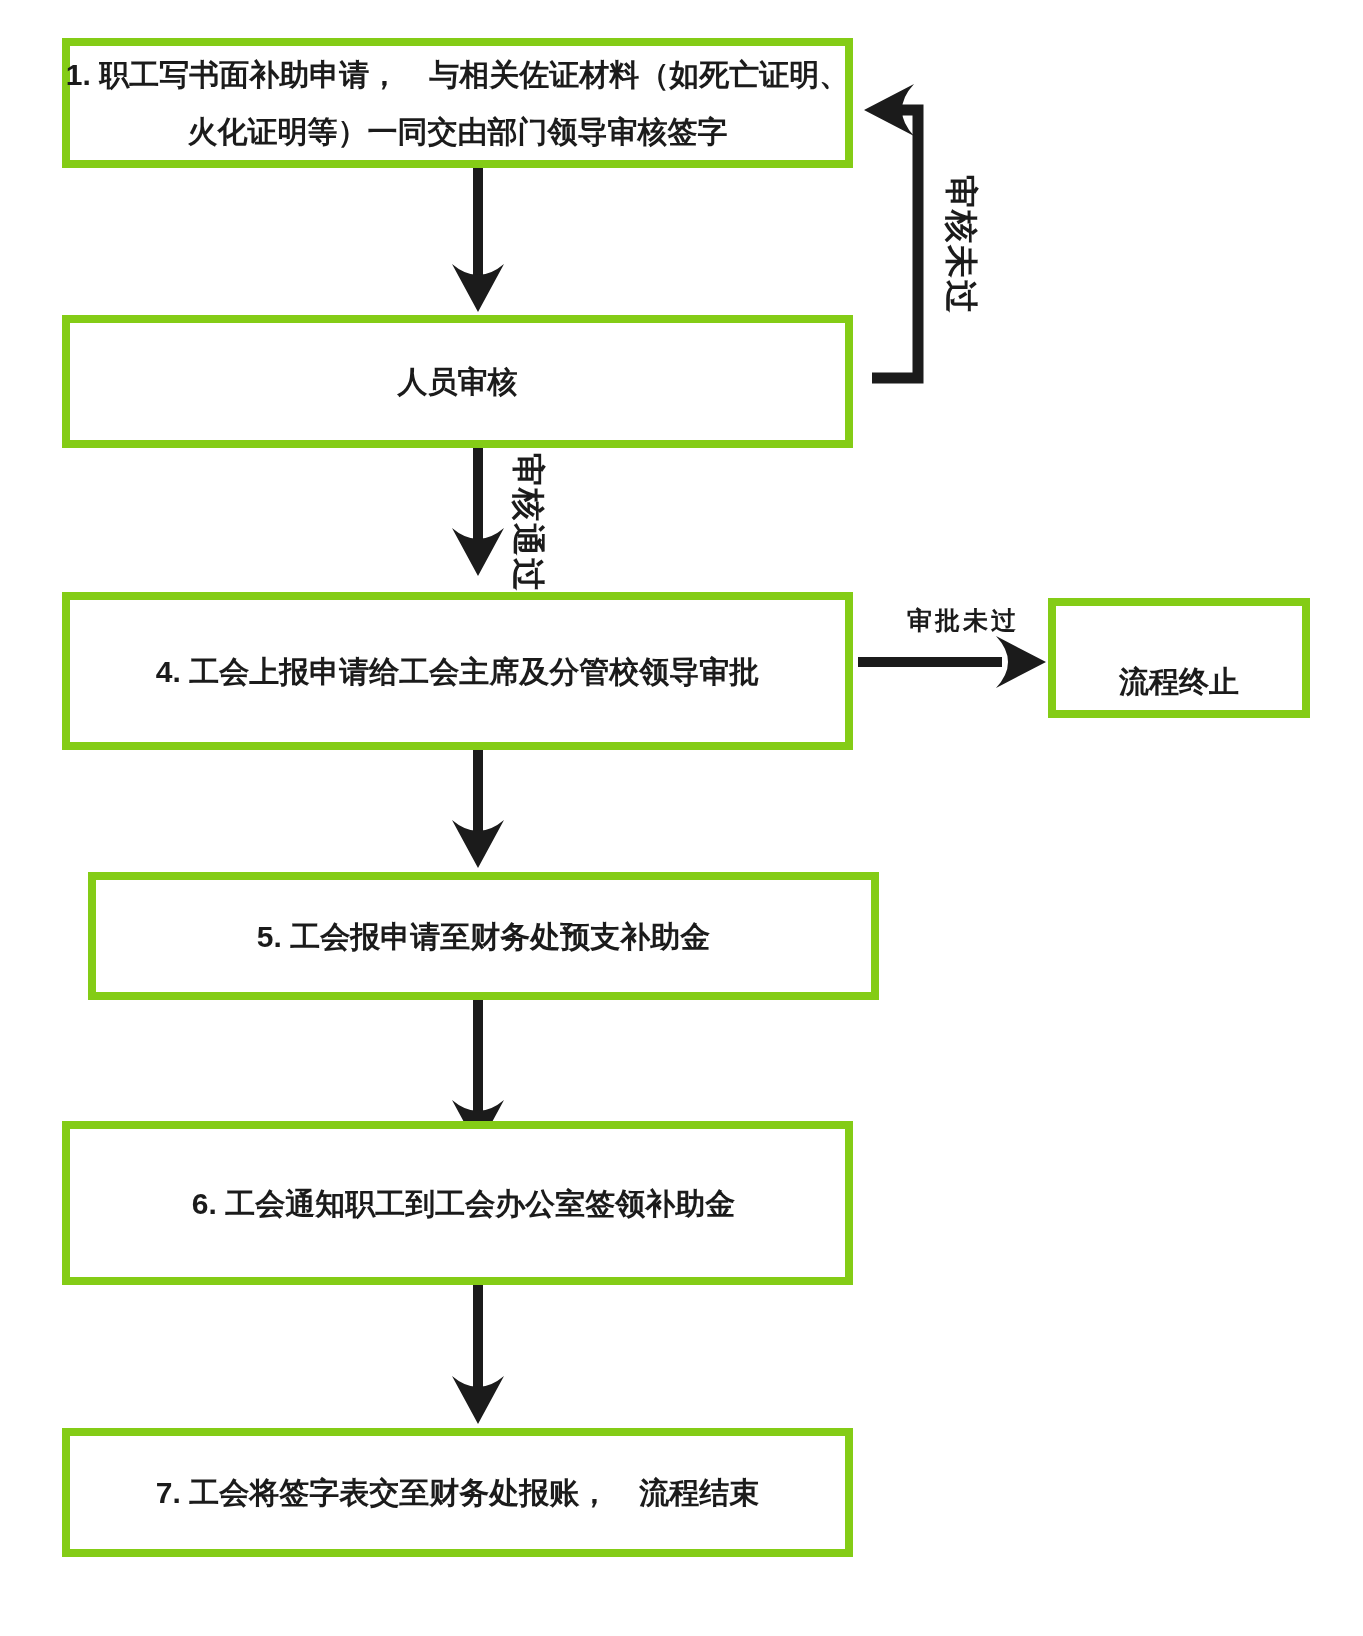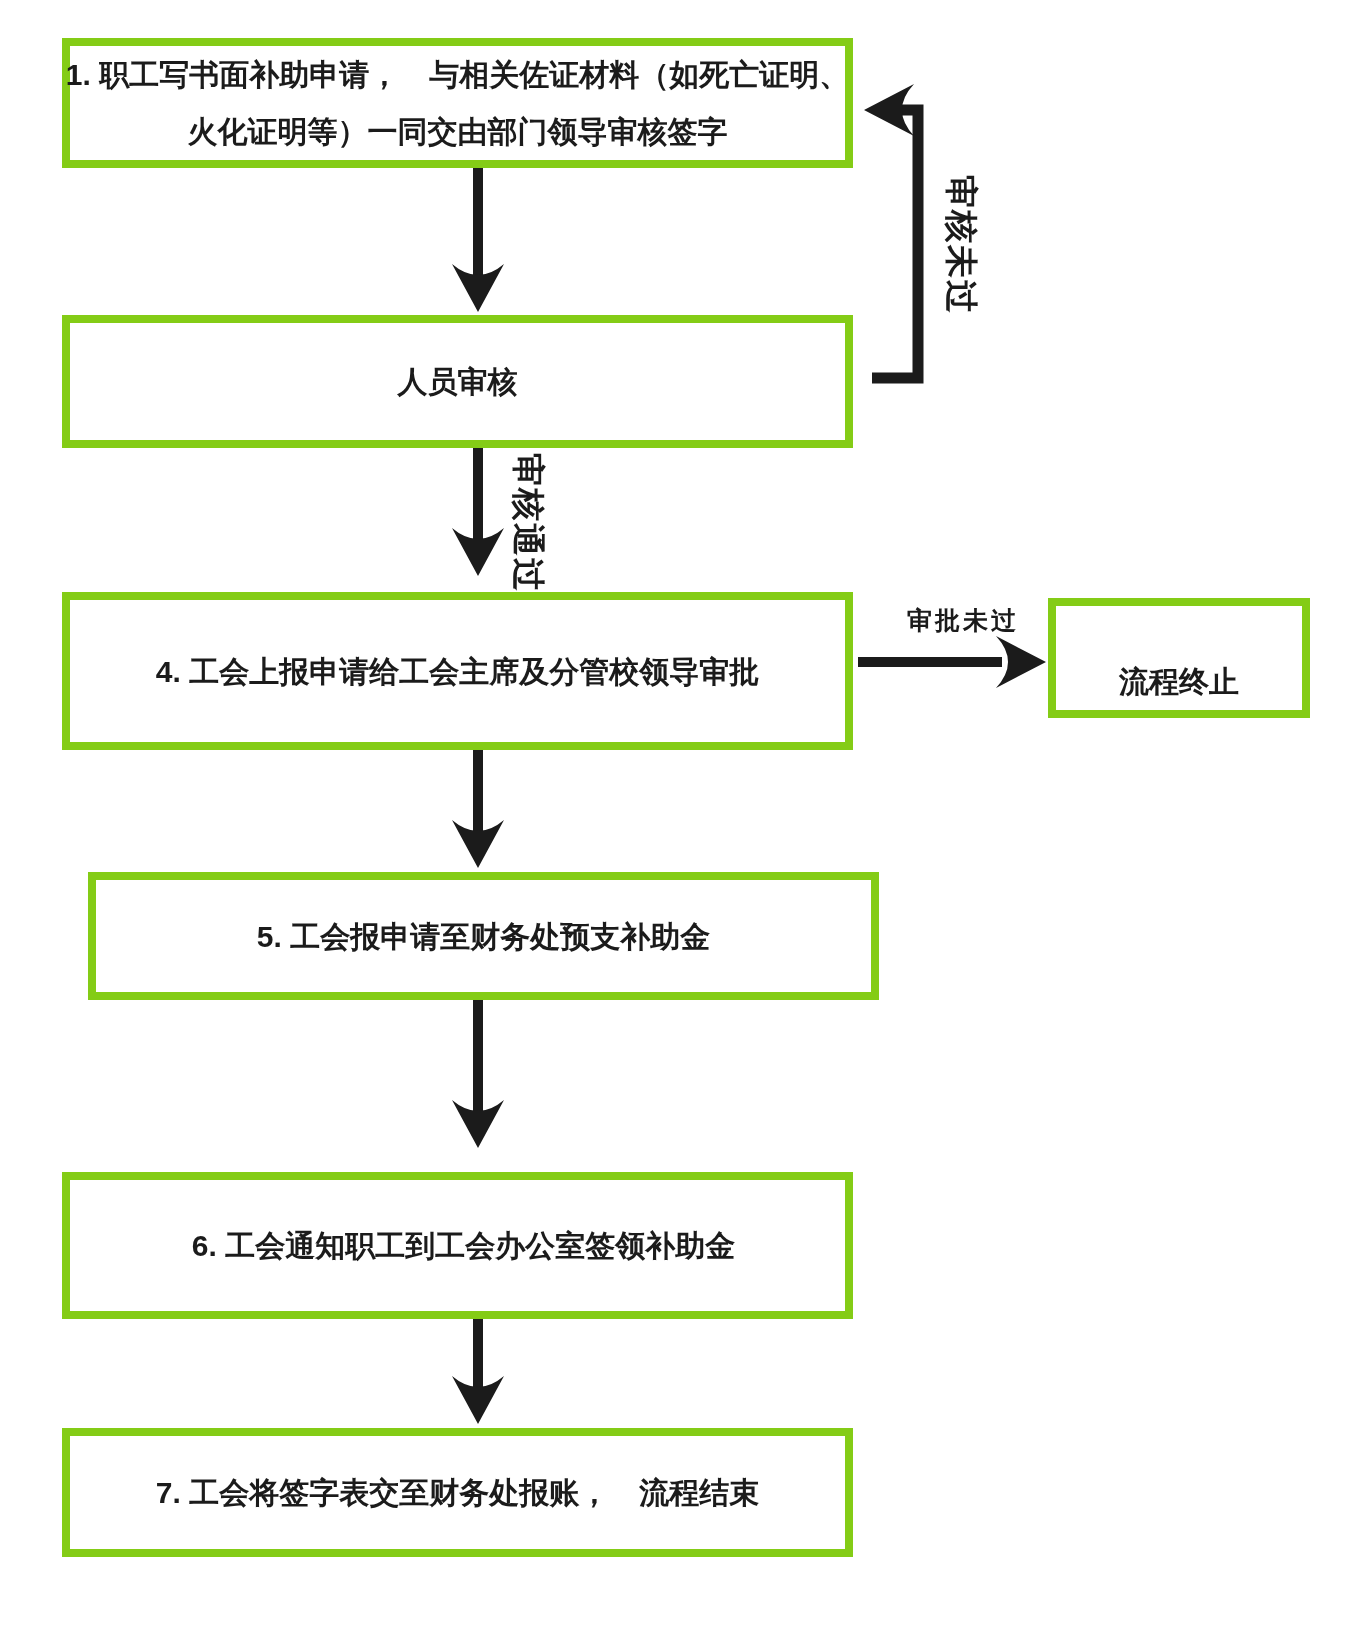--- a/index.html
+++ b/index.html
@@ -39,21 +39,21 @@
     white-space: pre;
   }
   .node .node-line {
     white-space: pre;
   }
   .node-step1   { left: 62px;   top: 38px;   width: 791px; height: 130px; }
   .node-step2   { left: 62px;   top: 315px;  width: 791px; height: 133px; }
   .node-step4   { left: 62px;   top: 592px;  width: 791px; height: 158px; }
   .node-term    { left: 1048px; top: 598px;  width: 262px; height: 120px; justify-content: flex-end; }
   .node-step5   { left: 62px;   top: 872px;  width: 791px; height: 128px; margin-left: 26px; }
-  .node-step6   { left: 62px;   top: 1172px; width: 791px; height: 147px; padding-left: 12px; }
+  .node-step6   { left: 62px;   top: 1121px; width: 791px; height: 164px; padding-left: 12px; }
   .node-step7   { left: 62px;   top: 1428px; width: 791px; height: 129px; text-align: right; }
 
   .edge-label {
     position: absolute;
     font-weight: bold;
     white-space: pre;
     color: #1b1b1b;
   }
   .edge-label.vertical {
     font-size: 33px;

